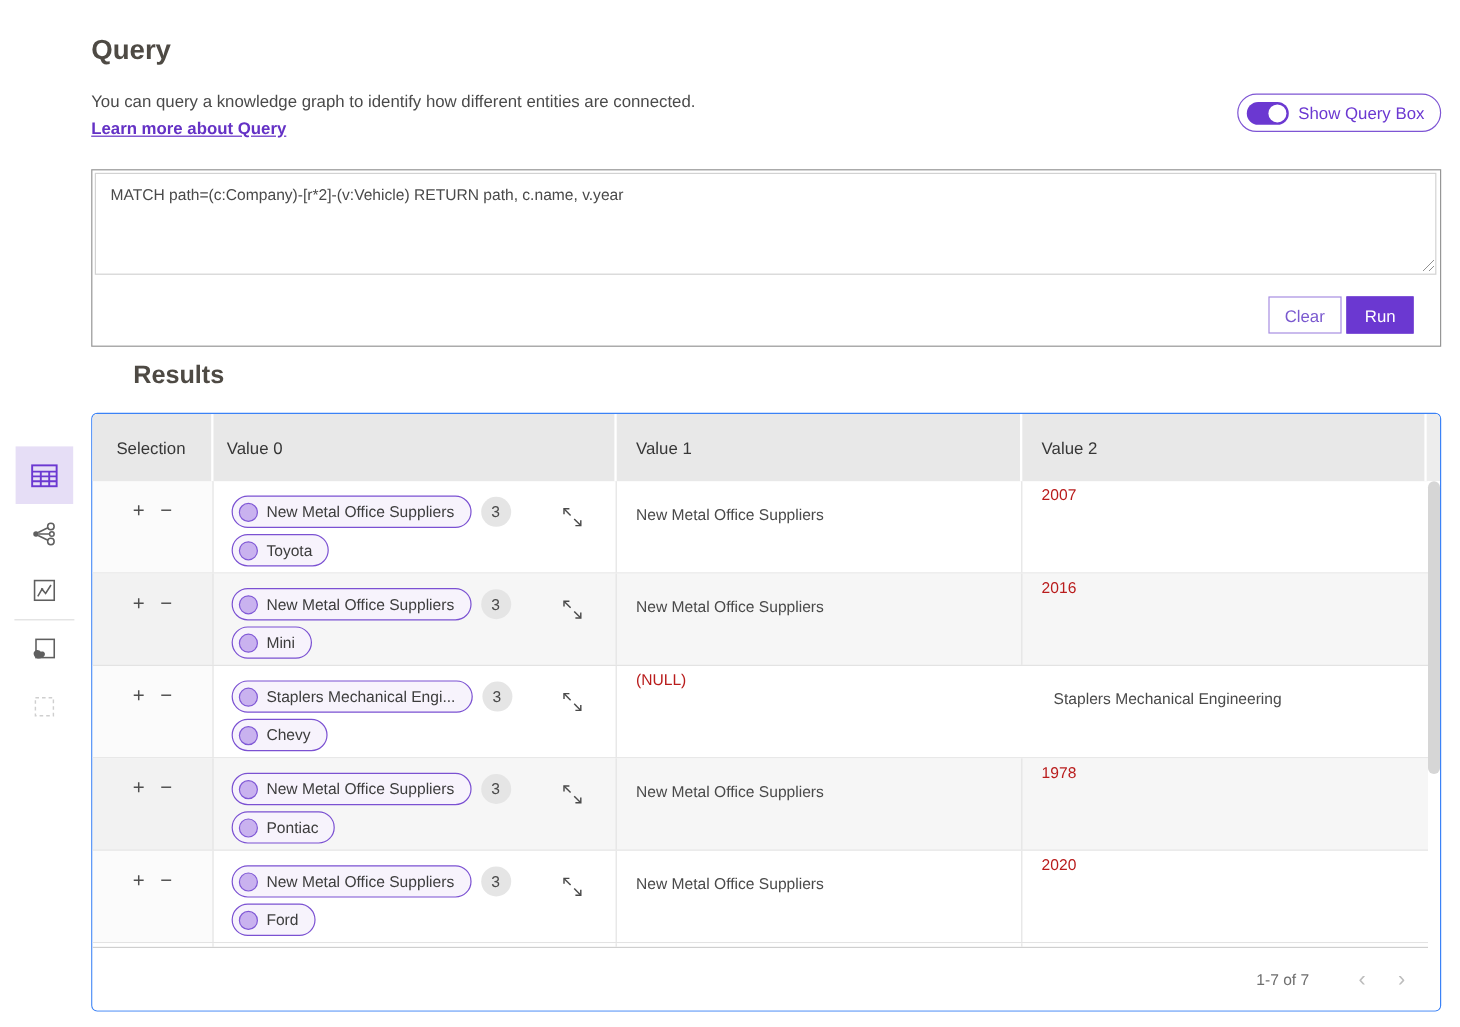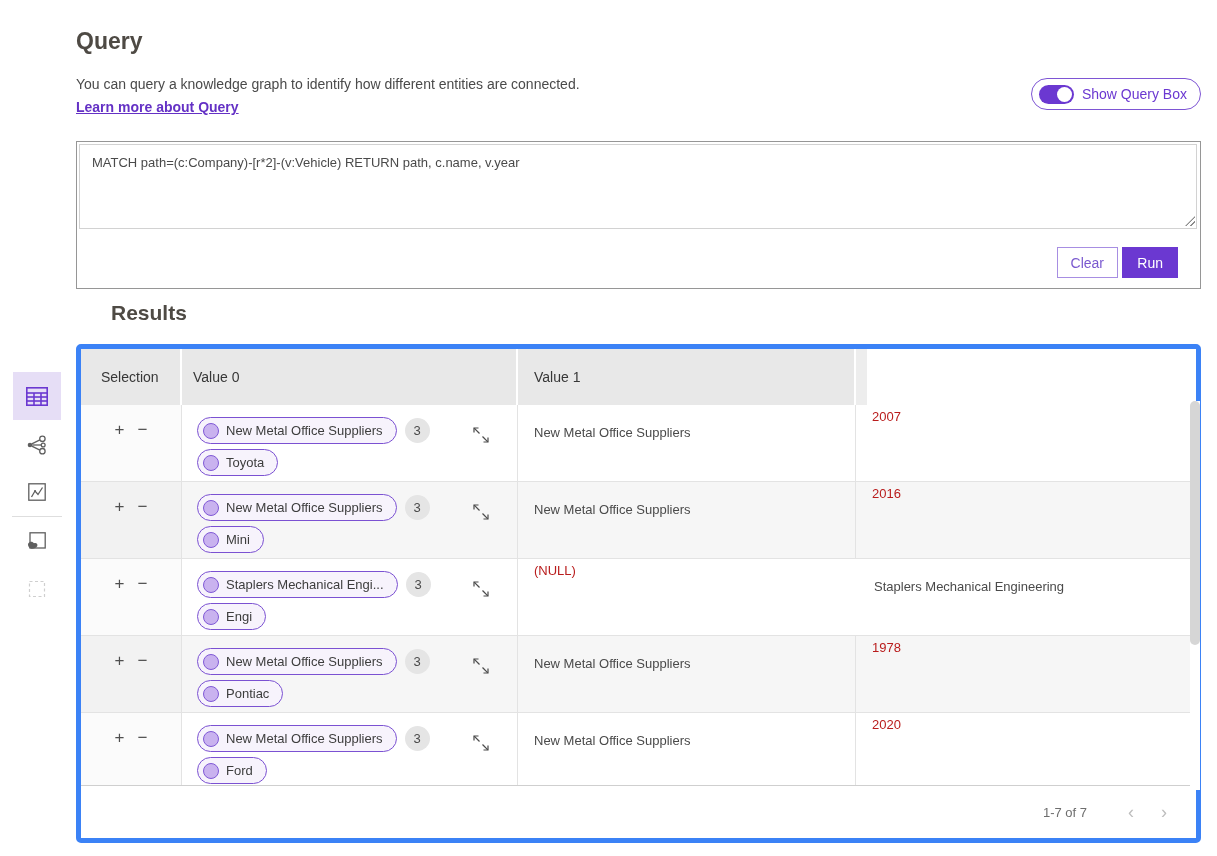--- a/index.html
+++ b/index.html
@@ -37,21 +37,21 @@
 
   .results-title{left:76px;top:301px;font-size:21px;font-weight:700;color:#4e4a44;margin-left:35px;}
 
   
   .side-active{left:13px;top:372px;width:48px;height:48px;background:#e6def6;display:flex;
                align-items:center;justify-content:center;cursor:pointer;}
   .side-btn{width:24px;height:24px;display:flex;align-items:center;justify-content:center;cursor:pointer;}
   .side-divider{left:12px;top:516px;width:50px;height:1px;background:#dedede;}
 
   
-  .results-table{left:76px;top:344px;width:1125px;height:499px;border:5px solid #3b82f6;
+  .results-table{left:76px;top:344px;width:1125px;height:499px;border:1px solid #3b82f6;
                  border-radius:5px;overflow:hidden;box-sizing:border-box;background:#fff;}
   .thead{display:flex;height:56px;background:#fff;}
   .th{background:#e8e8e8;display:flex;align-items:center;font-size:14px;color:#373737;
       box-sizing:border-box;border-right:2px solid #fff;}
   .th-sel{width:101px;padding-left:20px;}
   .th-v0{width:336px;padding-left:11px;}
   .th-v1{width:338px;padding-left:16px;}
   .th-v2{width:337px;padding-left:16px;}
   .th-corner{width:11px;background:#ededed;border-right:none;}
 
@@ -165,20 +165,21 @@
     <svg width="22" height="22" viewBox="0 0 22 22">
       <rect x="3.5" y="3.5" width="15" height="15" fill="none" stroke="#cfcfcf" stroke-width="1.2" stroke-dasharray="3 2.5"></rect>
     </svg>
   </div>
 
   <div class="abs results-table">
     <div class="thead">
       <div class="th th-sel">Selection</div>
       <div class="th th-v0">Value 0</div>
       <div class="th th-v1">Value 1</div>
+      <div class="th th-v2">Value 2</div>
       <div class="th th-corner"></div>
     </div>
 
     <div>
   <div class="trow">
     <div class="td td-sel">
       <span class="rowbtn">+</span>
       <span class="rowbtn">−</span>
     </div>
     <div class="td td-v0">
@@ -253,21 +254,21 @@
       <div class="pill-line">
         <span class="pill">
           <span class="dot"></span>
           <span>Staplers Mechanical Engi...</span>
         </span>
         <span class="count-badge">3</span>
       </div>
       <div class="pill-line">
         <span class="pill">
           <span class="dot"></span>
-          <span>Engi</span>
+          <span>Chevy</span>
         </span>
       </div>
       <span class="expand">
         <svg width="20" height="20" viewBox="0 0 20 20">
           <g fill="none" stroke="#4a4a4a" stroke-width="1.2">
             <line x1="8.5" y1="8.5" x2="3.2" y2="3.2"></line>
             <polyline points="3,7.5 3,3 7.5,3"></polyline>
             <line x1="11.5" y1="11.5" x2="16.8" y2="16.8"></line>
             <polyline points="17,12.5 17,17 12.5,17"></polyline>
           </g>

